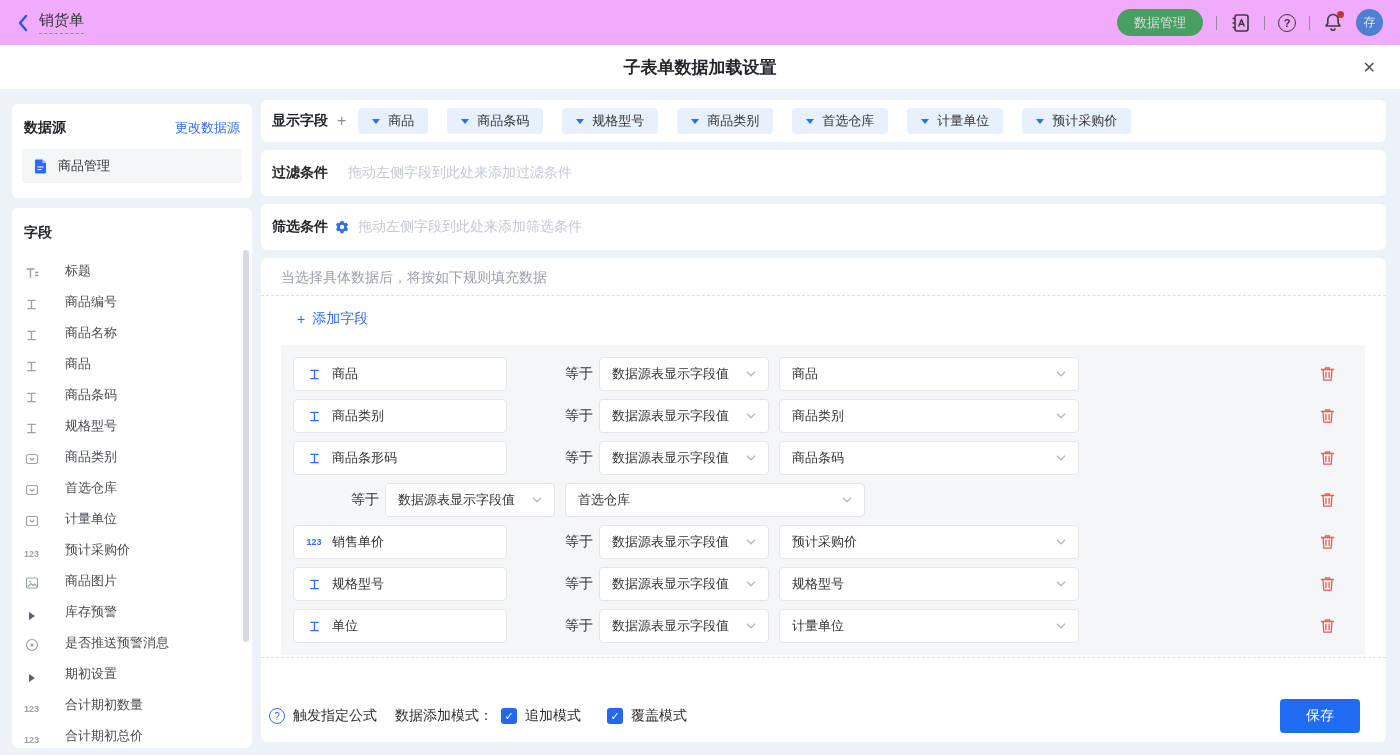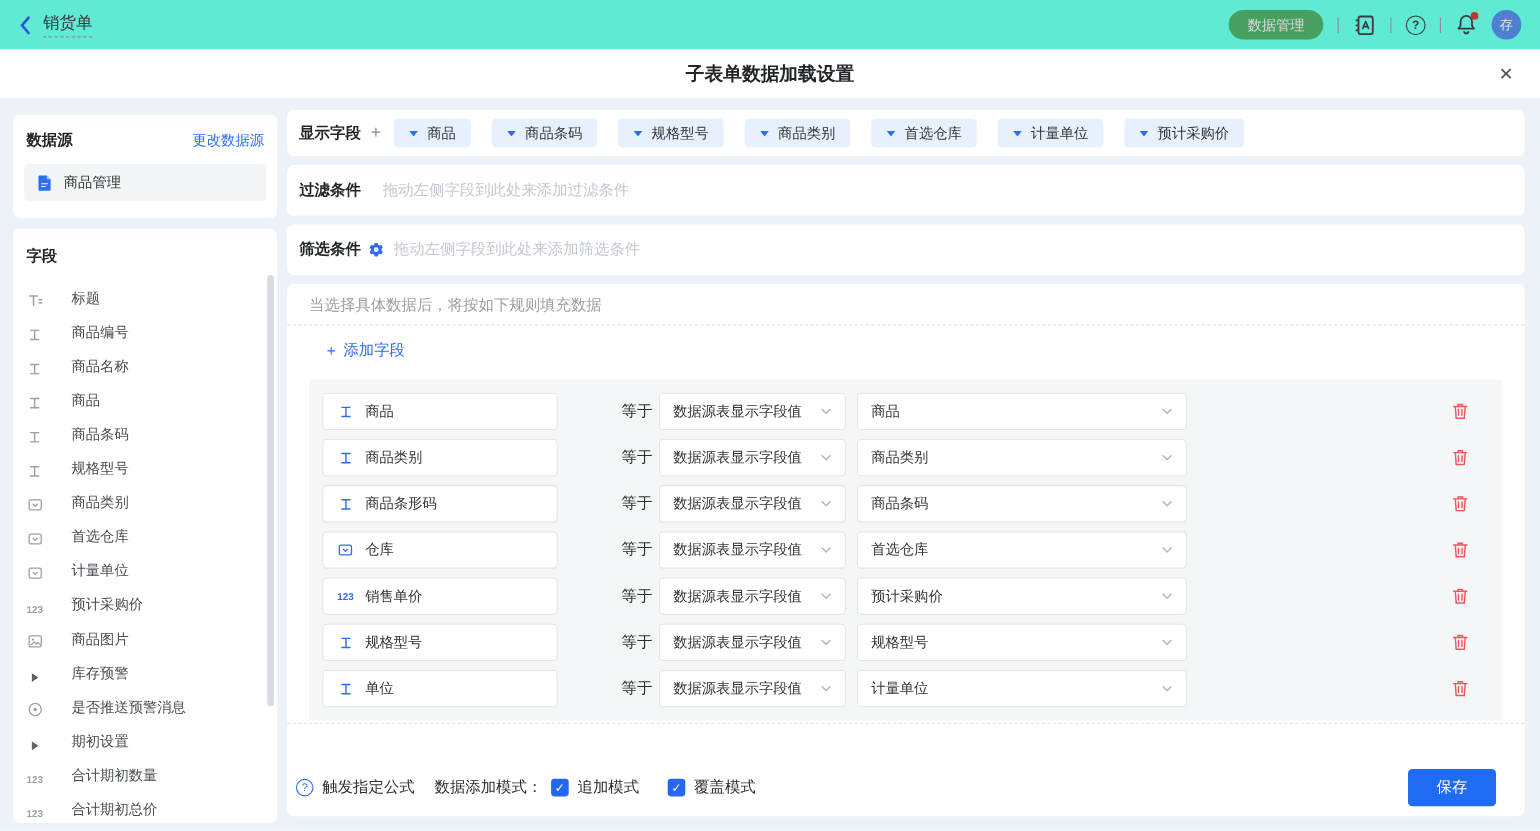--- a/index.html
+++ b/index.html
@@ -1,20 +1,20 @@
 <!DOCTYPE html>
 <html><head>
 <meta charset="utf-8">
 <style>
   * { margin:0; padding:0; box-sizing:border-box; }
   html,body { width:1400px; height:755px; overflow:hidden; }
   body { font-family:"Liberation Sans","DejaVu Sans",sans-serif; position:relative; background:#edf1f8; }
 
   
-  .topbar { position:absolute; top:0; left:0; right:0; height:45px; background:#5eead4;
+  .topbar { position:absolute; top:0; left:0; right:0; height:45px; background:#f0abfc;
             display:flex; align-items:center; padding:0 17px; z-index:1; }
   .tb-left { display:flex; align-items:center; gap:11px; }
   .tb-title { font-size:15px; color:#373737; padding-bottom:3px; border-bottom:1px dashed #8d8d8d; }
   .tb-tabs { position:absolute; left:0; right:0; display:flex; justify-content:center; gap:66px; }
   .tb-tab { font-size:15px; color:#3a3a3a; cursor:pointer; }
   .tb-tab.active { color:#2b58cf; font-weight:700; }
   .tb-right { margin-left:auto; display:flex; align-items:center; gap:13px; position:relative; z-index:2; }
   .pill { height:27px; padding:0 17px; border-radius:14px; background:#47a05f; color:#dadada;
           font-size:13px; display:flex; align-items:center; cursor:pointer; }
   .tb-div { width:1px; height:14px; background:#909090; }
@@ -465,29 +465,20 @@
             </span>
           </div>
         <span class="trash">
             <svg width="15" height="16" viewBox="0 0 15 16">
               <path d="M1.5 3.5h12M5.5 3.5V1.8h4v1.7M3 3.5l.8 10.7h7.4L12 3.5M5.9 6.3v5.2M9.1 6.3v5.2" stroke="#f0565a" stroke-width="1.3" fill="none" stroke-linecap="round"></path>
             </svg>
           </span>
       </div>
 
       <div class="map-row">
-        <div class="fld-box">
-          <span class="fld-ic">
-              <svg width="14" height="14" viewBox="0 0 14 14">
-                <rect x="1.5" y="2.5" width="11" height="9" rx="1.5" stroke="currentColor" fill="none" stroke-width="1.2"></rect>
-                <path d="M4.8 6l2.2 2.2L9.2 6" stroke="currentColor" fill="none" stroke-width="1.2"></path>
-              </svg>
-            </span>
-          <span>仓库</span>
-        </div>
         <span class="op">等于</span>
         <div class="sel sel1">
             <span>数据源表显示字段值</span>
             <span class="chev">
               <svg width="10" height="6" viewBox="0 0 10 6">
                 <path d="M1 .8L5 4.8 9 .8" stroke="#b3b9c3" stroke-width="1.4" fill="none"></path>
               </svg>
             </span>
           </div>
         <div class="sel sel2">

